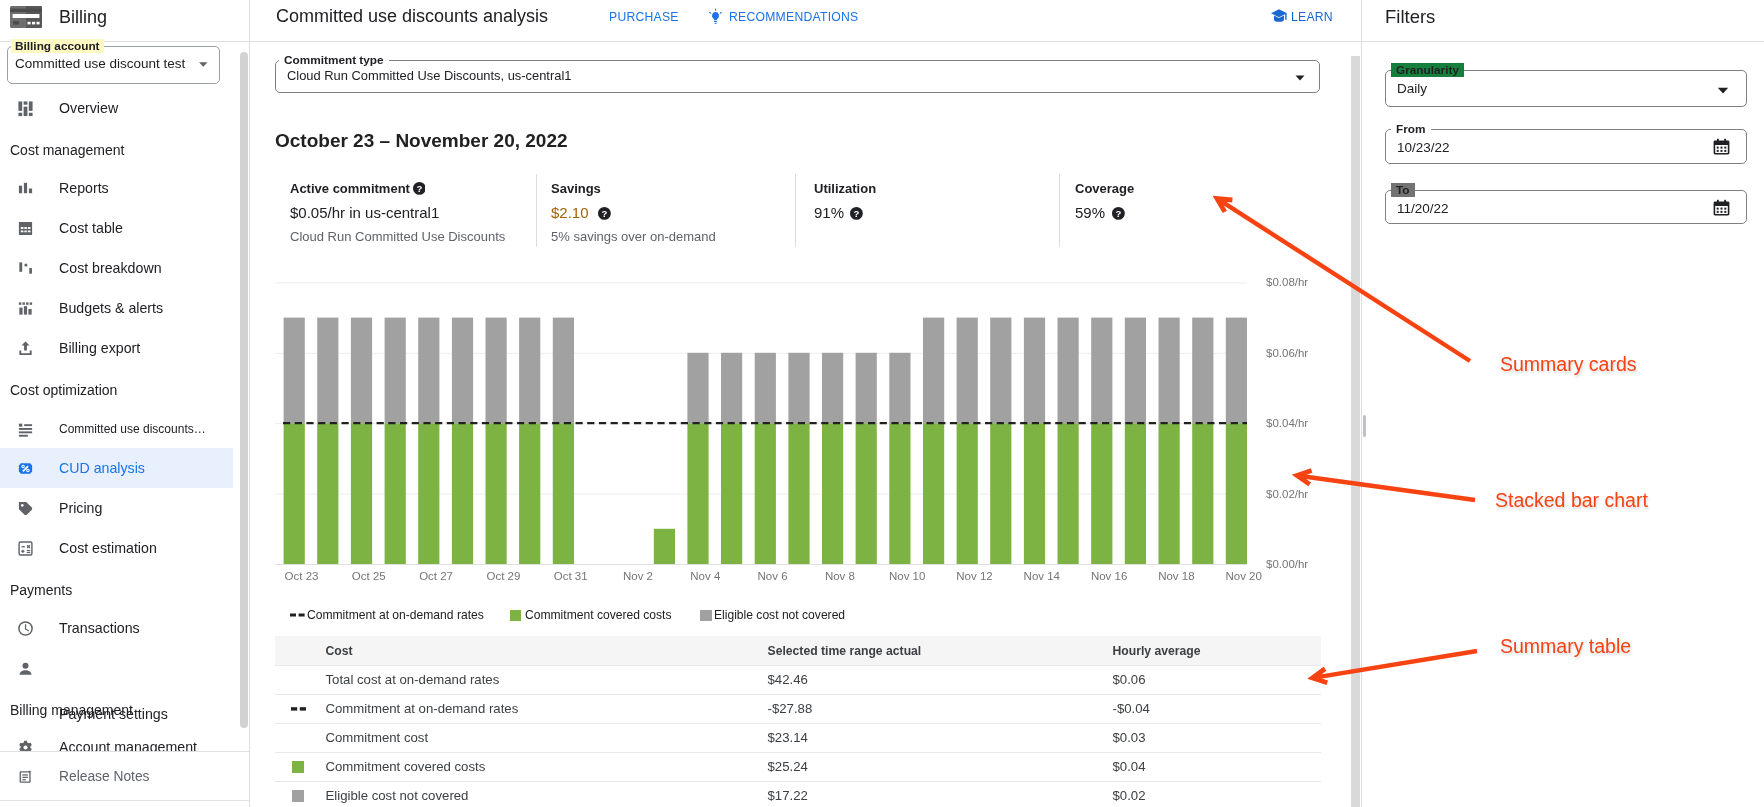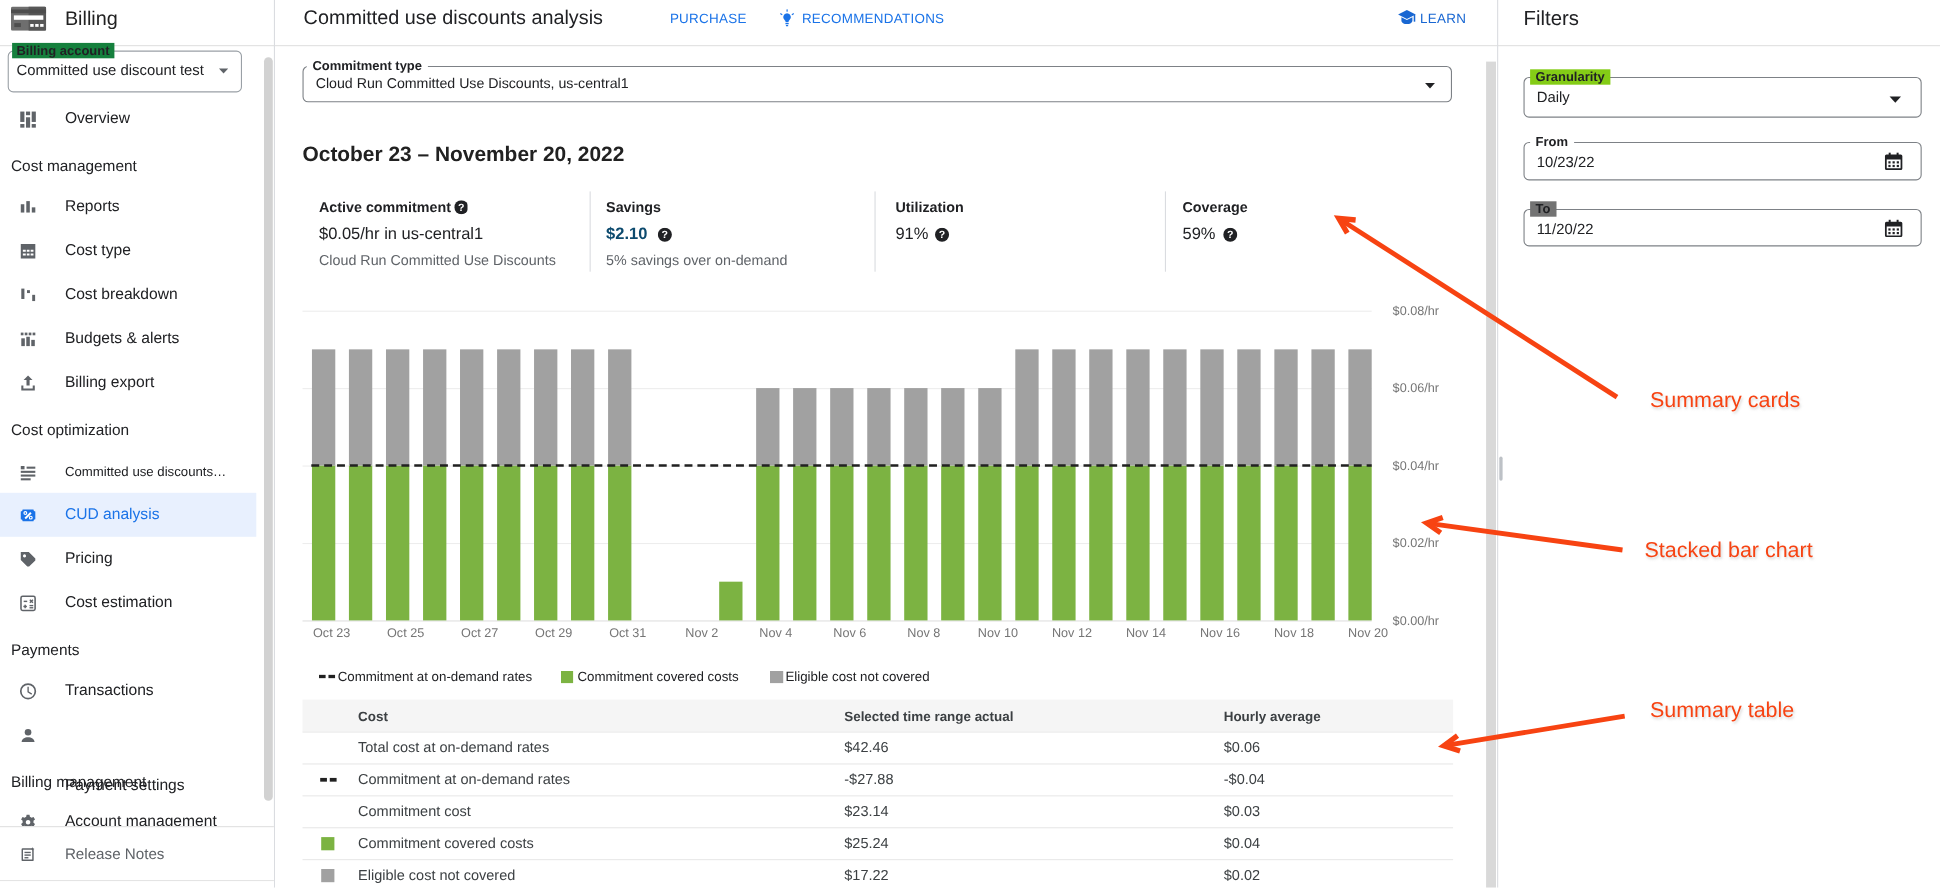--- a/index.html
+++ b/index.html
@@ -13,21 +13,21 @@
 <path d="M16 0 h14.5 a1.5 1.5 0 0 1 1.5 1.5 v19 a1.5 1.5 0 0 1 -1.5 1.5 H16 Z" fill="#575757"></path>
 <rect x="0" y="2.6" width="32" height="3.4" fill="#4d4d4d"></rect>
 <rect x="2.6" y="8" width="26.8" height="4" fill="#fff"></rect>
 <rect x="3" y="15" width="6" height="3.6" fill="#4d4d4d"></rect>
 <rect x="17.5" y="15.8" width="3.1" height="2.6" fill="#fff"></rect>
       <rect x="22" y="15.8" width="3.1" height="2.6" fill="#fff"></rect>
       <rect x="26.5" y="15.8" width="3.1" height="2.6" fill="#fff"></rect>
 </svg>
 <div style="position:absolute;left:59px;top:6.5px;font-size:18px;line-height:21px;color:#212121;font-weight:400;white-space:nowrap;">Billing</div>
 <div style="position:absolute;left:7px;top:46px;width:213px;height:38px;border:1px solid #9aa0a6;border-radius:5px;"></div>
-<div style="position:absolute;left:15px;top:39.0px;font-size:11.8px;line-height:14px;color:#202124;font-weight:700;white-space:nowrap;"><span style="background:#15803d;padding:0 4px;margin-left:-4px;text-align:right;">Billing account</span></div>
+<div style="position:absolute;left:15px;top:39.0px;font-size:11.8px;line-height:14px;color:#202124;font-weight:700;white-space:nowrap;"><span style="background:#fef9c3;padding:0 4px;margin-left:-4px;text-align:right;">Billing account</span></div>
 <div style="position:absolute;left:15px;top:56.0px;font-size:13.5px;line-height:16px;color:#202124;font-weight:400;white-space:nowrap;">Committed use discount test</div>
 <svg style="position:absolute;left:198px;top:61px" width="10.5" height="7" viewBox="0 0 12 8">
       <path d="M1.2 1.5 L6 6.6 L10.8 1.5 Z" fill="#5f6368"></path>
     </svg>
 <div style="position:absolute;left:240px;top:52px;width:7.5px;height:676px;background:#d2d2d2;border-radius:4px;"></div>
 <div style="position:absolute;left:0px;top:448px;width:233px;height:40px;background:#e8f0fe;"></div>
 <svg style="position:absolute;left:17px;top:99.5px" width="17" height="17" viewBox="0 0 18 18" fill="#5f6368">
       <rect x="1.5" y="1.5" width="4" height="10"></rect>
       <rect x="1.5" y="13.5" width="4" height="3.5"></rect>
       <rect x="7" y="1.5" width="4" height="3.5"></rect>
@@ -39,21 +39,21 @@
 <div style="position:absolute;left:10px;top:141.5px;font-size:14px;line-height:17px;color:#202124;font-weight:400;white-space:nowrap;">Cost management</div>
 <svg style="position:absolute;left:17px;top:179.5px" width="17" height="17" viewBox="0 0 18 18" fill="#5f6368">
       <rect x="2" y="6" width="3.4" height="8"></rect>
       <rect x="7.3" y="3" width="3.4" height="11"></rect>
       <rect x="12.6" y="9" width="3.4" height="5"></rect>
     </svg>
 <div style="position:absolute;left:59px;top:179.5px;font-size:14.2px;line-height:17px;color:#202124;font-weight:400;white-space:nowrap;">Reports</div>
 <svg style="position:absolute;left:17px;top:219.5px" width="17" height="17" viewBox="0 0 18 18" fill="#5f6368">
       <path d="M2 2h14v14H2z M4 7.5h2.8v2H4z M7.8 7.5h2.6v2H7.8z M11.5 7.5h2.7v2h-2.7z M4 11h2.8v2H4z M7.8 11h2.6v2H7.8z M11.5 11h2.7v2h-2.7z" fill-rule="evenodd"></path>
     </svg>
-<div style="position:absolute;left:59px;top:219.5px;font-size:14.2px;line-height:17px;color:#202124;font-weight:400;white-space:nowrap;">Cost type</div>
+<div style="position:absolute;left:59px;top:219.5px;font-size:14.2px;line-height:17px;color:#202124;font-weight:400;white-space:nowrap;">Cost table</div>
 <svg style="position:absolute;left:17px;top:259.5px" width="17" height="17" viewBox="0 0 18 18" fill="#5f6368">
       <rect x="2.5" y="2.5" width="3" height="10"></rect>
       <rect x="8" y="4" width="2.8" height="2.8"></rect>
       <rect x="13" y="8.5" width="2.8" height="6"></rect>
     </svg>
 <div style="position:absolute;left:59px;top:259.5px;font-size:14.2px;line-height:17px;color:#202124;font-weight:400;white-space:nowrap;">Cost breakdown</div>
 <svg style="position:absolute;left:17px;top:299.5px" width="17" height="17" viewBox="0 0 18 18" fill="#5f6368">
       <rect x="2" y="2.5" width="2.6" height="2.6"></rect>
       <rect x="5.8" y="2.5" width="2.6" height="2.6"></rect>
       <rect x="9.6" y="2.5" width="2.6" height="2.6"></rect>
@@ -156,21 +156,21 @@
 <div style="position:absolute;left:795px;top:174px;width:1px;height:73px;background:#dadce0;"></div>
 <div style="position:absolute;left:1059px;top:174px;width:1px;height:73px;background:#dadce0;"></div>
 <div style="position:absolute;left:290px;top:180.5px;font-size:13px;line-height:15px;color:#202124;font-weight:700;white-space:nowrap;">Active commitment</div>
 <svg style="position:absolute;left:412.6px;top:182.1px" width="12.8" height="12.8" viewBox="0 0 16 16">
       <circle cx="8" cy="8" r="8" fill="#202124"></circle>
       <text x="8" y="12.2" font-size="12" font-weight="bold" fill="#fff" text-anchor="middle" font-family="Liberation Sans">?</text>
     </svg>
 <div style="position:absolute;left:290px;top:204.0px;font-size:15px;line-height:18px;color:#202124;font-weight:400;white-space:nowrap;">$0.05/hr in us-central1</div>
 <div style="position:absolute;left:290px;top:228.5px;font-size:13px;line-height:15px;color:#5f6368;font-weight:400;white-space:nowrap;">Cloud Run Committed Use Discounts</div>
 <div style="position:absolute;left:551px;top:180.5px;font-size:13px;line-height:15px;color:#202124;font-weight:700;white-space:nowrap;">Savings</div>
-<div style="position:absolute;left:551px;top:204.0px;font-size:15px;line-height:18px;color:#0c4a6e;font-weight:700;white-space:nowrap;">$2.10</div>
+<div style="position:absolute;left:551px;top:204.0px;font-size:15px;line-height:18px;color:#a16207;font-weight:400;white-space:nowrap;">$2.10</div>
 <svg style="position:absolute;left:598.1px;top:207.1px" width="12.8" height="12.8" viewBox="0 0 16 16">
       <circle cx="8" cy="8" r="8" fill="#202124"></circle>
       <text x="8" y="12.2" font-size="12" font-weight="bold" fill="#fff" text-anchor="middle" font-family="Liberation Sans">?</text>
     </svg>
 <div style="position:absolute;left:551px;top:228.5px;font-size:13px;line-height:15px;color:#5f6368;font-weight:400;white-space:nowrap;">5% savings over on-demand</div>
 <div style="position:absolute;left:814px;top:180.5px;font-size:13px;line-height:15px;color:#202124;font-weight:700;white-space:nowrap;">Utilization</div>
 <div style="position:absolute;left:814px;top:204.0px;font-size:15px;line-height:18px;color:#202124;font-weight:400;white-space:nowrap;">91%</div>
 <svg style="position:absolute;left:850.1px;top:207.1px" width="12.8" height="12.8" viewBox="0 0 16 16">
       <circle cx="8" cy="8" r="8" fill="#202124"></circle>
       <text x="8" y="12.2" font-size="12" font-weight="bold" fill="#fff" text-anchor="middle" font-family="Liberation Sans">?</text>
@@ -298,21 +298,21 @@
 <div style="position:absolute;left:767.5px;top:758.5px;font-size:13.2px;line-height:16px;color:#3c4043;font-weight:400;white-space:nowrap;">$25.24</div>
 <div style="position:absolute;left:1112.5px;top:758.5px;font-size:13.2px;line-height:16px;color:#3c4043;font-weight:400;white-space:nowrap;">$0.04</div>
 <div style="position:absolute;left:292px;top:789.5px;width:12px;height:12px;background:#a1a1a1;"></div>
 <div style="position:absolute;left:325.5px;top:787.5px;font-size:13.2px;line-height:16px;color:#3c4043;font-weight:400;white-space:nowrap;">Eligible cost not covered</div>
 <div style="position:absolute;left:767.5px;top:787.5px;font-size:13.2px;line-height:16px;color:#3c4043;font-weight:400;white-space:nowrap;">$17.22</div>
 <div style="position:absolute;left:1112.5px;top:787.5px;font-size:13.2px;line-height:16px;color:#3c4043;font-weight:400;white-space:nowrap;">$0.02</div>
 <div style="position:absolute;left:1350.5px;top:56px;width:9px;height:751px;background:#d9d9d9;"></div>
 <div style="position:absolute;left:1362.5px;top:415px;width:3.5px;height:22px;background:#bdc1c6;border-radius:2px;"></div>
 <div style="position:absolute;left:1385px;top:5.5px;font-size:18.5px;line-height:22px;color:#202124;font-weight:400;white-space:nowrap;">Filters</div>
 <div style="position:absolute;left:1385px;top:70px;width:362px;height:37px;border:1px solid #7d8186;border-radius:5px;"></div>
-<div style="position:absolute;left:1396px;top:63.0px;font-size:11.8px;line-height:14px;color:#202124;font-weight:700;white-space:nowrap;"><span style="background:#84cc16;padding:0 5px;margin-left:-5px;">Granularity</span></div>
+<div style="position:absolute;left:1396px;top:63.0px;font-size:11.8px;line-height:14px;color:#202124;font-weight:700;white-space:nowrap;"><span style="background:#15803d;padding:0 5px;margin-left:-5px;">Granularity</span></div>
 <div style="position:absolute;left:1397px;top:81.0px;font-size:13.5px;line-height:16px;color:#202124;font-weight:400;white-space:nowrap;">Daily</div>
 <svg style="position:absolute;left:1716px;top:85.5px" width="14" height="9" viewBox="0 0 14 9">
       <path d="M1.8 1.8 L7 7.4 L12.2 1.8 Z" fill="#202124"></path>
     </svg>
 <div style="position:absolute;left:1385px;top:129px;width:362px;height:35px;border:1px solid #7d8186;border-radius:5px;"></div>
 <div style="position:absolute;left:1396px;top:122.0px;font-size:11.8px;line-height:14px;color:#202124;font-weight:700;white-space:nowrap;"><span style="background:#fff;padding:0 5px;margin-left:-5px;">From</span></div>
 <div style="position:absolute;left:1397px;top:140.0px;font-size:13.5px;line-height:16px;color:#202124;font-weight:400;white-space:nowrap;">10/23/22</div>
 <svg style="position:absolute;left:1712px;top:138px" width="19" height="19" viewBox="0 0 19 19">
 <path d="M3 2.5 h13 a1.4 1.4 0 0 1 1.4 1.4 v11.2 a1.4 1.4 0 0 1 -1.4 1.4 H3 a1.4 1.4 0 0 1 -1.4 -1.4 V3.9 A1.4 1.4 0 0 1 3 2.5 Z M3.2 7 v8 h12.6 V7 Z" fill="#202124" fill-rule="evenodd"></path>
 <rect x="5" y="0.8" width="1.8" height="3.2" fill="#202124"></rect>

